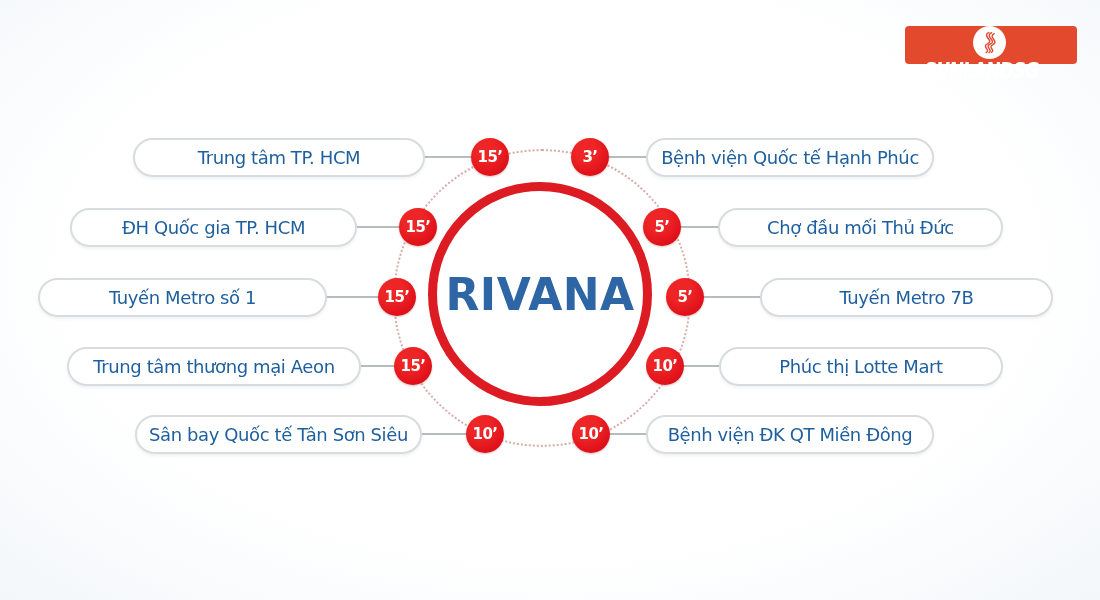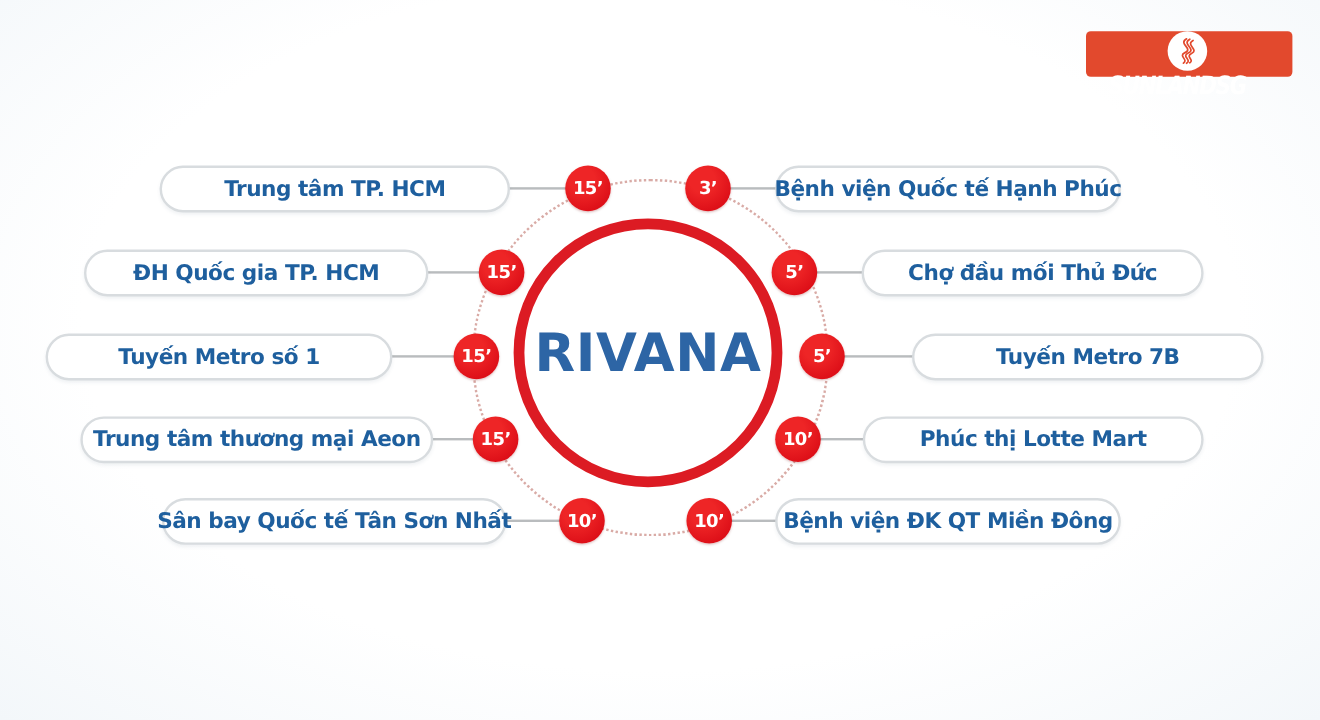--- a/index.html
+++ b/index.html
@@ -56,21 +56,21 @@
   .c-r3{left:683px;top:296px;width:79px;}
   .c-r4{left:663px;top:365px;width:58px;}
   .c-r5{left:589px;top:433px;width:59px;}
 
   
   .pill{
     position:absolute;height:39px;background:#ffffff;
     border:2px solid #d8dcdf;border-radius:21px;box-sizing:border-box;
     display:flex;align-items:center;justify-content:center;
     box-shadow:0 2px 3px rgba(70,90,110,.08);
-    color:#1e5f9e;font-weight:bold;font-size:18px;letter-spacing:-.4px;
+    color:#1e5f9e;font-weight:normal;font-size:18px;letter-spacing:-.4px;
     white-space:nowrap;
   }
   .p-l1{left:133px;top:138px;width:292px;}
   .p-l2{left:70px; top:208px;width:287px;}
   .p-l3{left:38px; top:278px;width:289px;}
   .p-l4{left:67px; top:347px;width:294px;}
   .p-l5{left:135px;top:415px;width:287px;}
   .p-r1{left:646px;top:138px;width:288px;}
   .p-r2{left:718px;top:208px;width:285px;}
   .p-r3{left:760px;top:278px;width:293px;}
@@ -128,21 +128,21 @@
   <div class="conn c-r5"></div>
 
   <div class="center-circle">
     <span class="center-name">RIVANA</span>
   </div>
 
   <div class="pill p-l1">Trung tâm TP. HCM</div>
   <div class="pill p-l2">ĐH Quốc gia TP. HCM</div>
   <div class="pill p-l3">Tuyến Metro số 1</div>
   <div class="pill p-l4">Trung tâm thương mại Aeon</div>
-  <div class="pill p-l5">Sân bay Quốc tế Tân Sơn Nhất</div>
+  <div class="pill p-l5">Sân bay Quốc tế Tân Sơn Siêu</div>
 
   <div class="pill p-r1">Bệnh viện Quốc tế Hạnh Phúc</div>
   <div class="pill p-r2">Chợ đầu mối Thủ Đức</div>
   <div class="pill p-r3">Tuyến Metro 7B</div>
   <div class="pill p-r4">Phúc thị Lotte Mart</div>
   <div class="pill p-r5">Bệnh viện ĐK QT Miền Đông</div>
 
   <div class="badge b-l1">15’</div>
   <div class="badge b-l2">15’</div>
   <div class="badge b-l3">15’</div>

